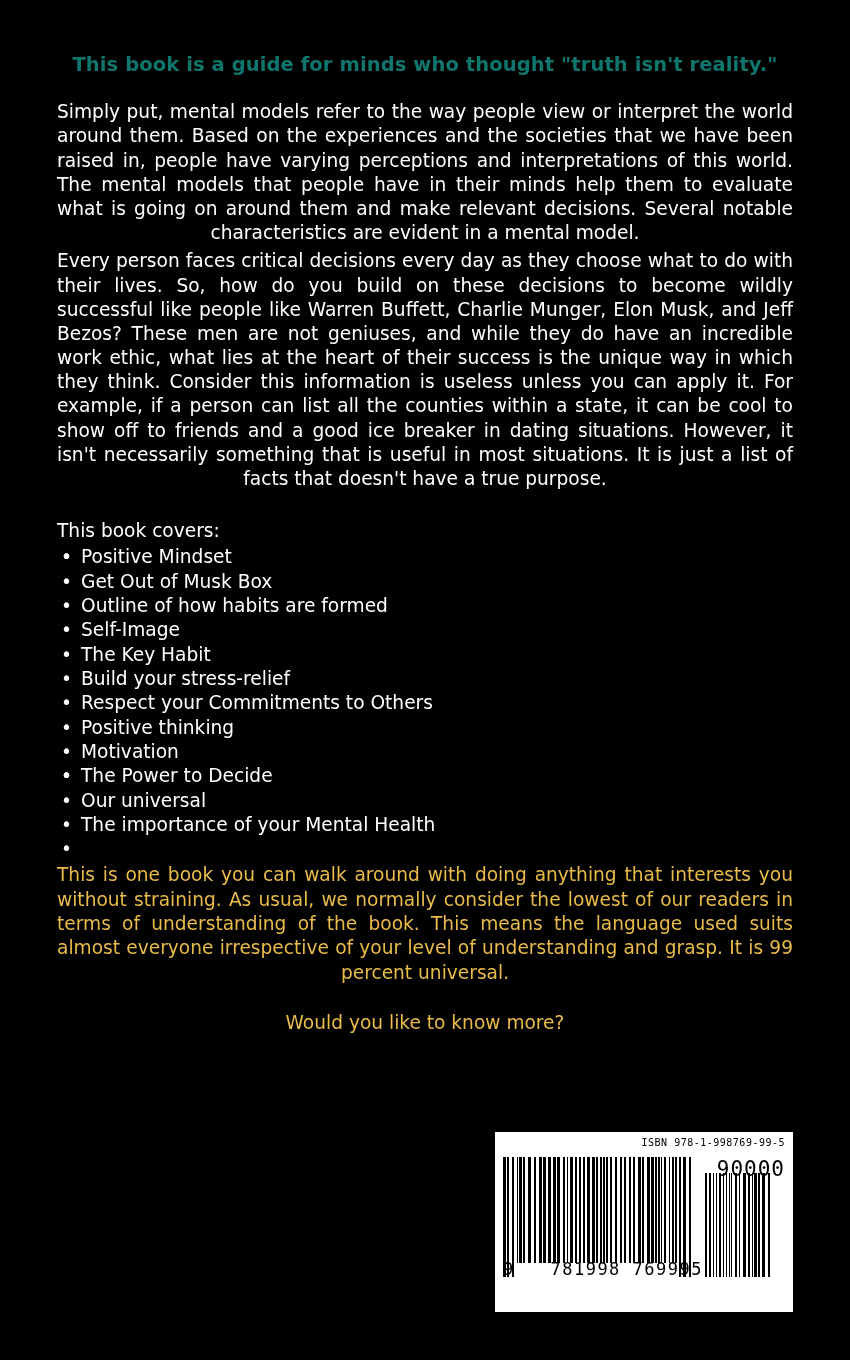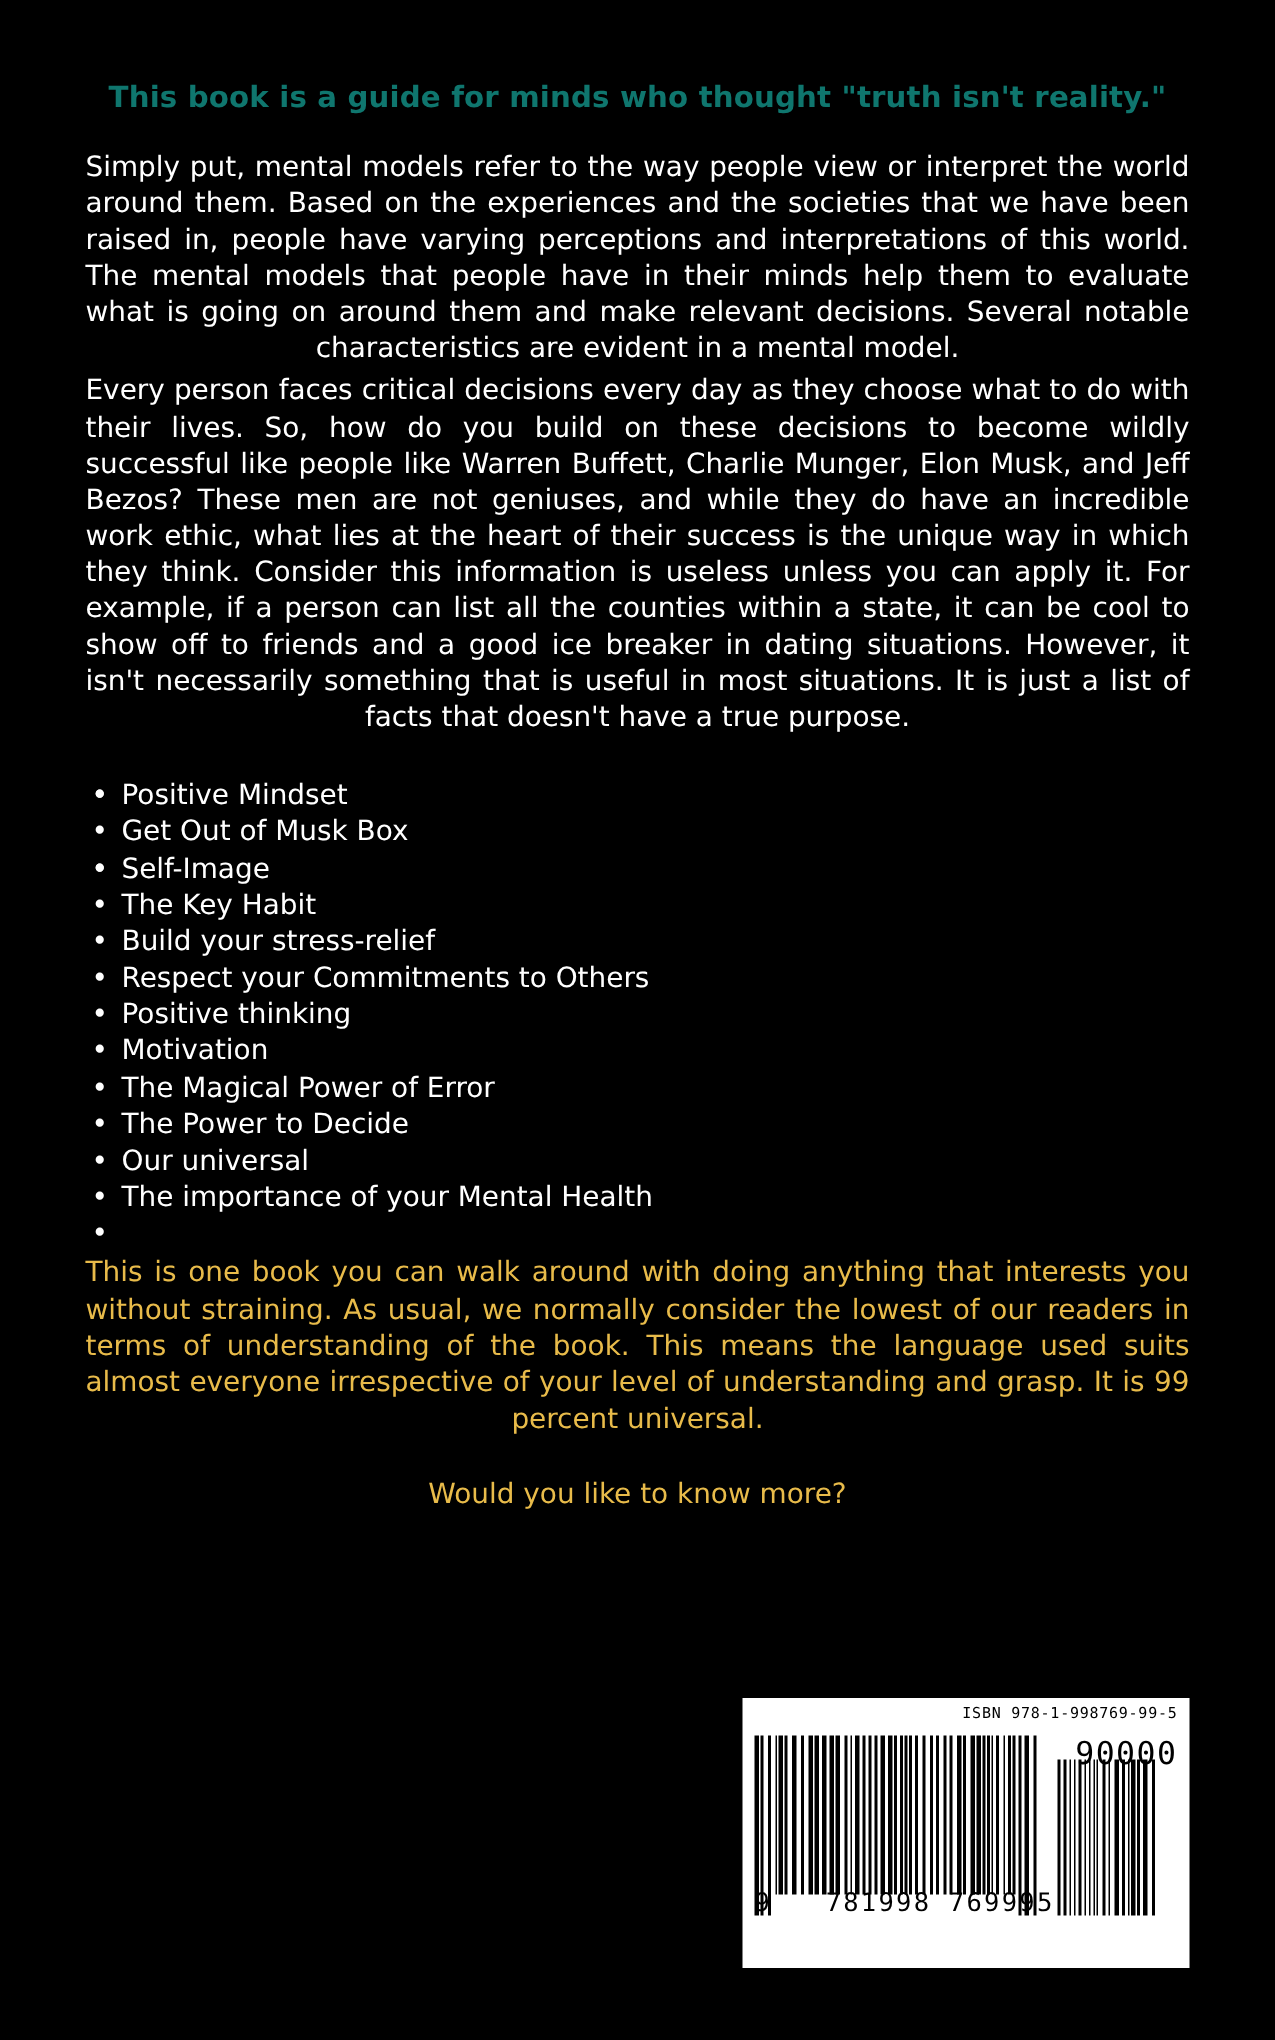--- a/index.html
+++ b/index.html
@@ -174,33 +174,34 @@
 
   <div class="content">
 
     <div class="headline">This book is a guide for minds who thought "truth isn't reality."</div>
 
     <p class="para">Simply put, mental models refer to the way people view or interpret the world around them. Based on the experiences and the societies that we have been raised in, people have varying perceptions and interpretations of this world. The mental models that people have in their minds help them to evaluate what is going on around them and make relevant decisions. Several notable characteristics are evident in a mental model.</p>
     <p class="para">Every person faces critical decisions every day as they choose what to do with their lives. So, how do you build on these decisions to become wildly successful like people like Warren Buffett, Charlie Munger, Elon Musk, and Jeff Bezos? These men are not geniuses, and while they do have an incredible work ethic, what lies at the heart of their success is the unique way in which they think. Consider this information is useless unless you can apply it. For example, if a person can list all the counties within a state, it can be cool to show off to friends and a good ice breaker in dating situations. However, it isn't necessarily something that is useful in most situations. It is just a list of facts that doesn't have a true purpose.</p>
 
     <div class="spacer-md"></div>
 
+    <div class="covers-title">This book covers:</div>
 
     <ul class="covers">
       <li><span class="bullet">•</span></li>
       <li><span class="bullet">•</span><span>Positive Mindset</span></li>
       <li><span class="bullet">•</span><span>Get Out of Musk Box</span></li>
-      <li><span class="bullet">•</span></li>
+      <li><span class="bullet">•</span><span>Outline of how habits are formed</span></li>
       <li><span class="bullet">•</span><span>Self-Image</span></li>
       <li><span class="bullet">•</span><span>The Key Habit</span></li>
       <li><span class="bullet">•</span><span>Build your stress-relief</span></li>
       <li><span class="bullet">•</span><span>Respect your Commitments to Others</span></li>
       <li><span class="bullet">•</span><span>Positive thinking</span></li>
       <li><span class="bullet">•</span><span>Motivation</span></li>
-      <li><span class="bullet">•</span><span>The Magical Power of Error</span></li>
+      <li><span class="bullet">•</span></li>
       <li><span class="bullet">•</span><span>The Power to Decide</span></li>
       <li><span class="bullet">•</span><span>Our universal</span></li>
       <li><span class="bullet">•</span><span>The importance of your Mental Health</span></li>
       <li><span class="bullet">•</span></li>
     </ul>
 
     <div class="spacer-md"></div>
 
     <p class="gold-para gold">This is one book you can walk around with doing anything that interests you without straining. As usual, we normally consider the lowest of our readers in terms of understanding of the book. This means the language used suits almost everyone irrespective of your level of understanding and grasp. It is 99 percent universal.</p>
 

